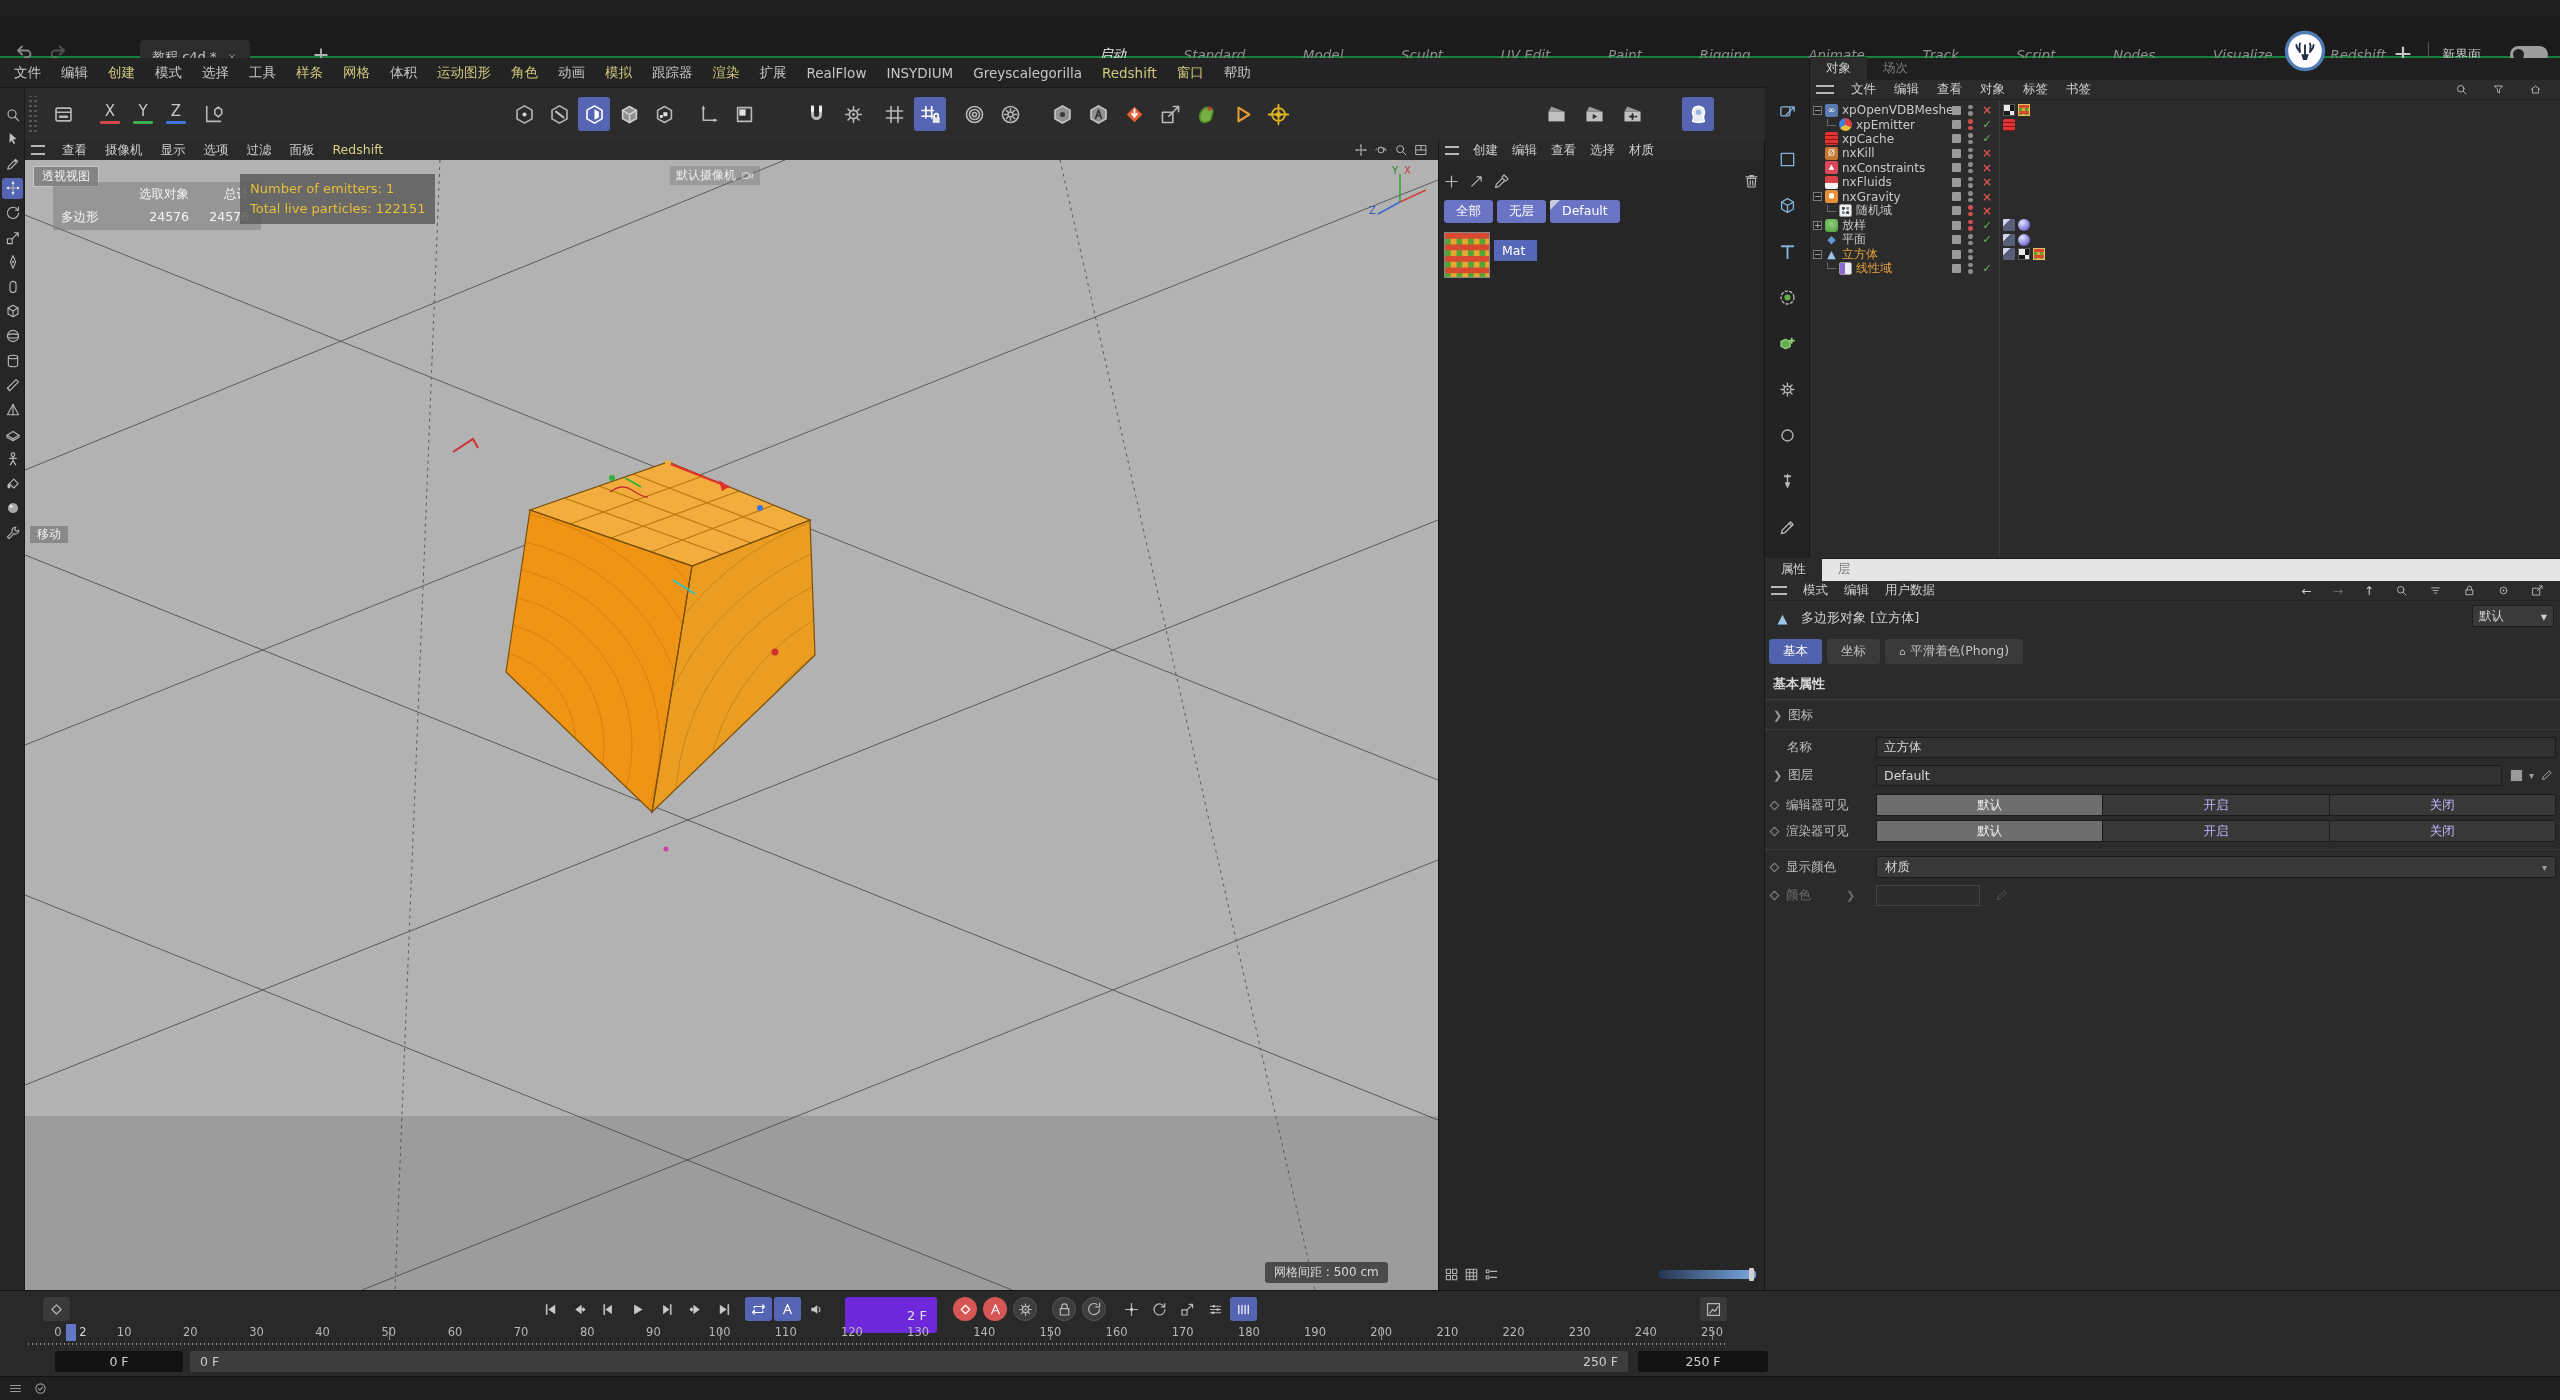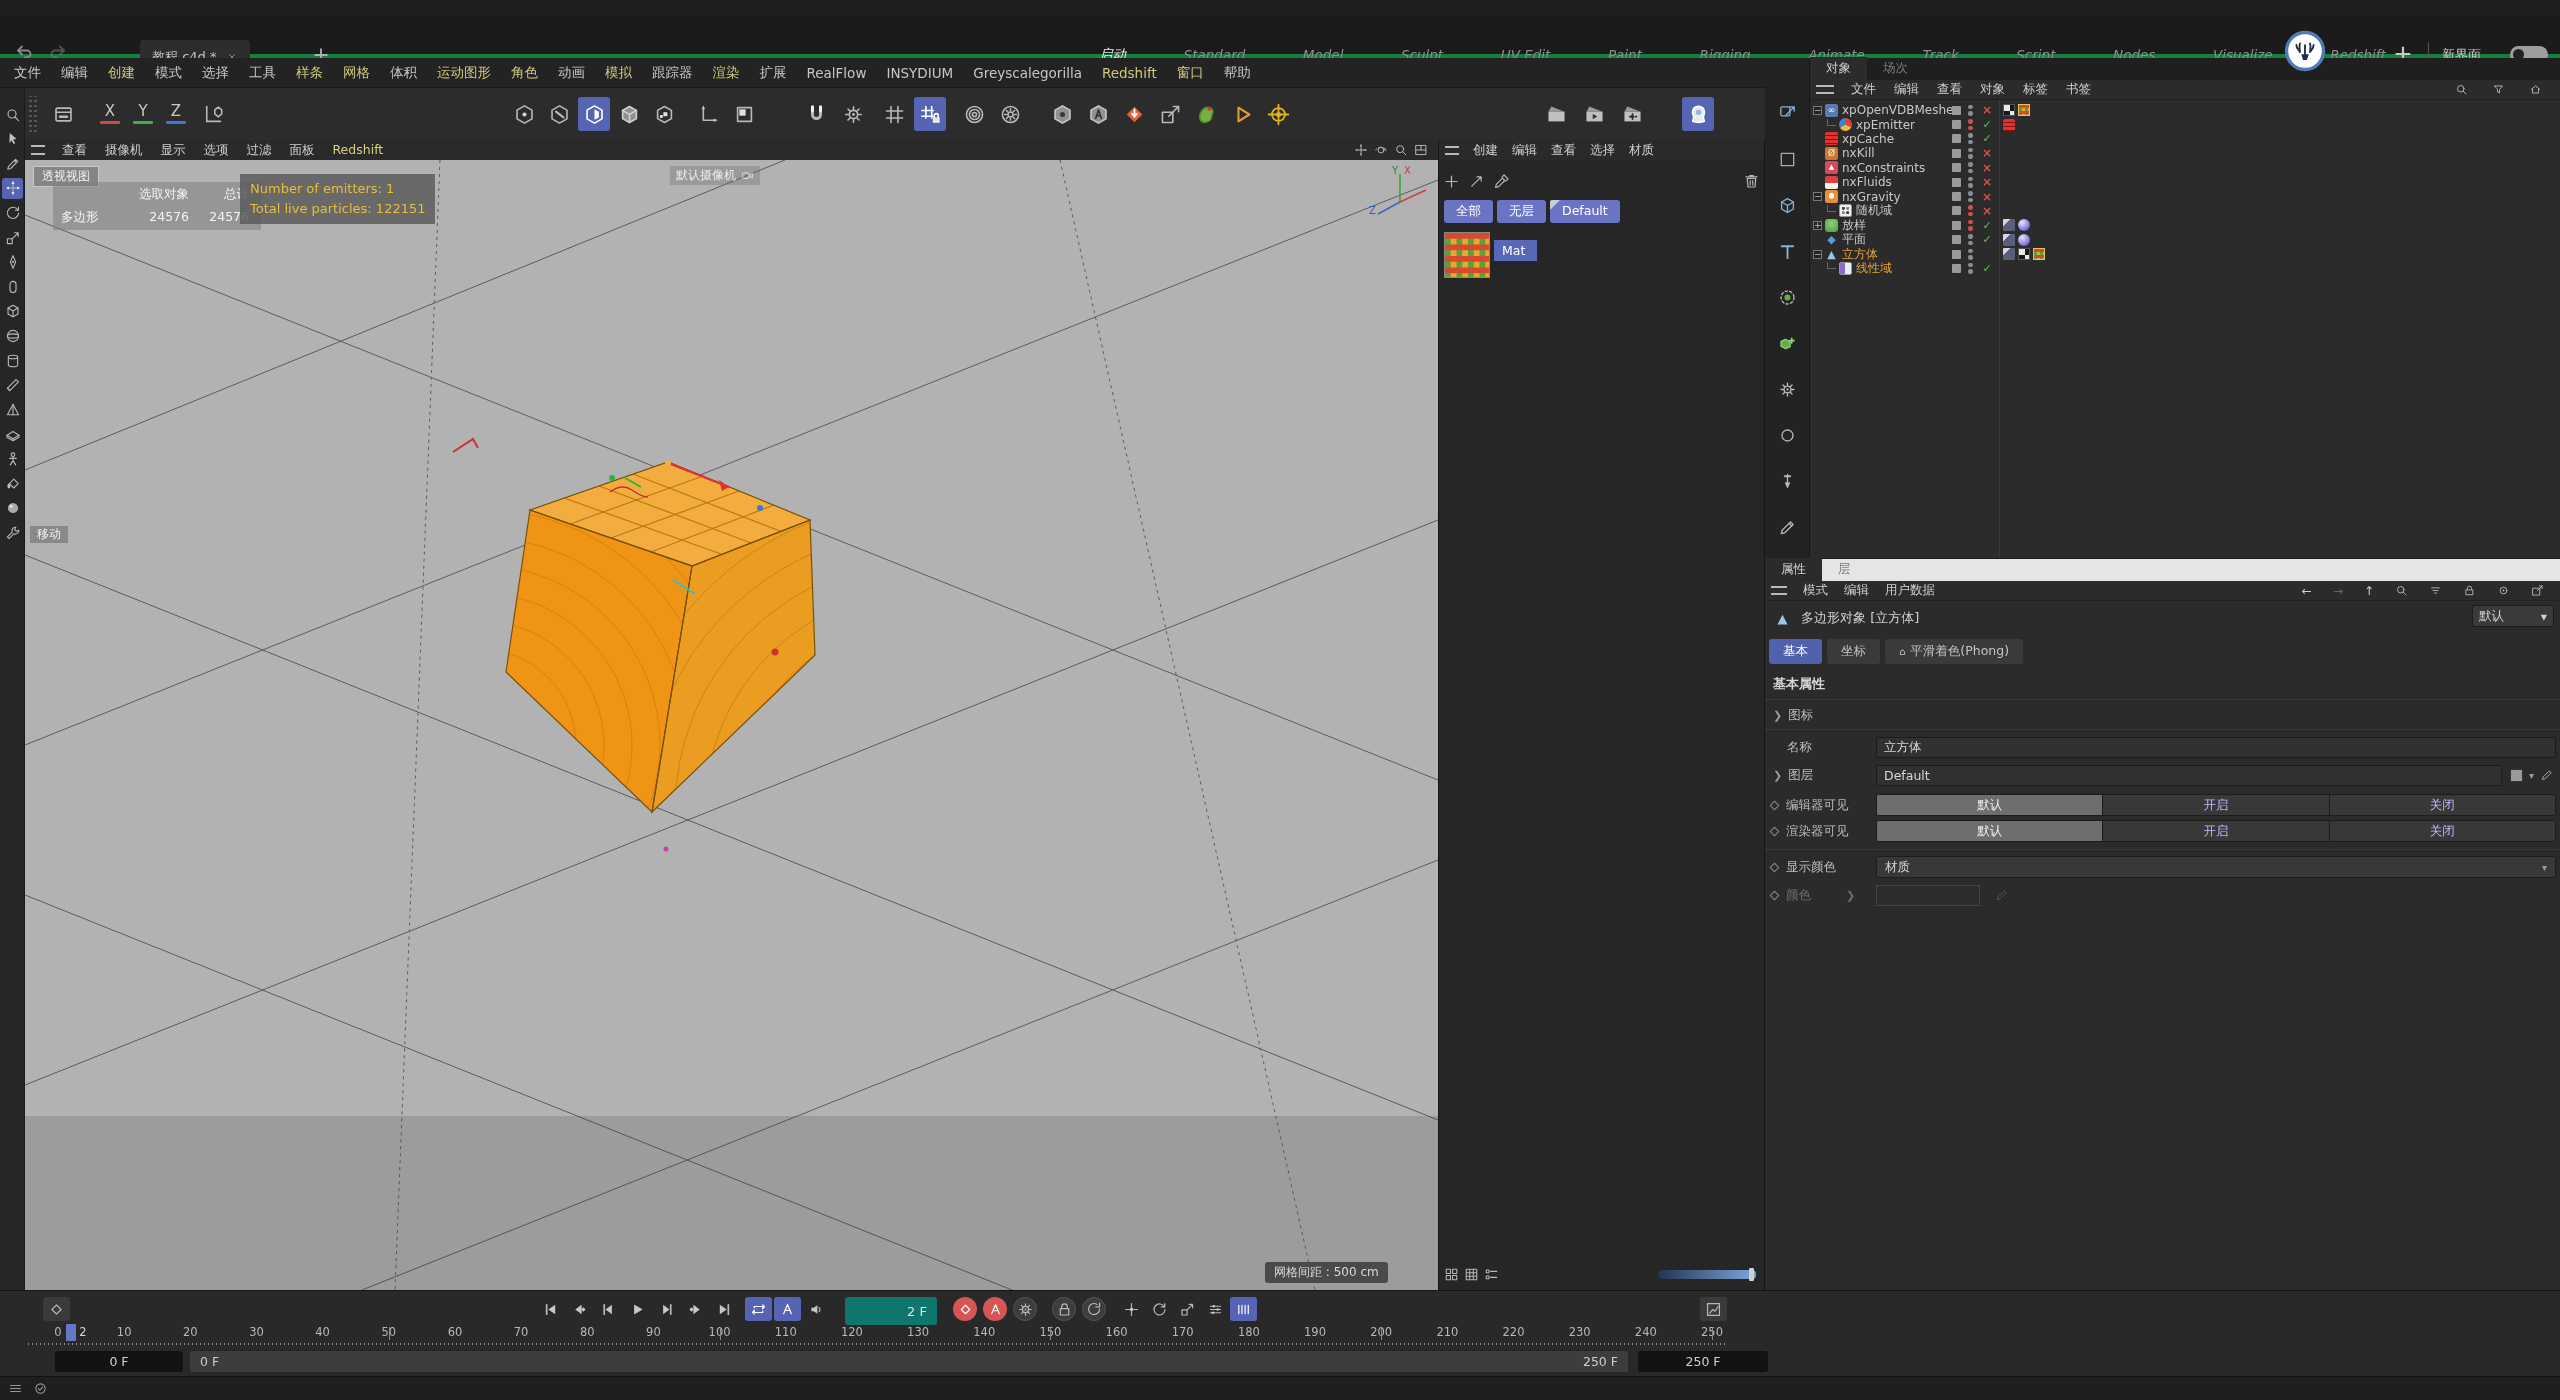--- a/index.html
+++ b/index.html
@@ -8,21 +8,21 @@
        font-family:"DejaVu Sans","Liberation Sans",sans-serif;color:#c8c8c8;-webkit-font-smoothing:antialiased;}
   .ic{display:inline-flex;align-items:center;justify-content:center;}
   .ic svg{width:18px;height:18px;stroke:#b8b8b8;fill:none;stroke-width:1.4;stroke-linecap:round;stroke-linejoin:round;}
   
   .titlebar{position:absolute;left:0;top:0;width:2560px;height:16px;background:#121212;display:flex;align-items:center;font-size:11px;color:#c2c2c2;}
   .appico{width:11px;height:11px;border-radius:50%;background:radial-gradient(circle at 35% 30%,#8ec0f0,#1c4e92);margin:0 6px 0 5px;flex:none;}
   .wctl{margin-left:auto;display:flex;height:16px;}
   .wctl span{width:30px;height:16px;display:flex;align-items:center;justify-content:center;}
   .wctl svg{width:11px;height:11px;stroke:#bdbdbd;fill:none;stroke-width:1.2;}
   
-  .tabrow{position:absolute;left:0;top:16px;width:2560px;height:42px;background:#1b1b1b;border-bottom:4px solid #15803d;}
+  .tabrow{position:absolute;left:0;top:16px;width:2560px;height:42px;background:#1b1b1b;border-bottom:2px solid #15803d;}
   .histbtn{position:absolute;top:26px;width:24px;height:20px;}
   .histbtn svg{width:20px;height:20px;stroke:#8a8a8a;stroke-width:1.8;}
   .doctab{position:absolute;left:140px;top:24px;height:34px;background:#2d2d2d;border-radius:4px 4px 0 0;display:flex;align-items:center;padding:0 12px;gap:10px;font-size:13px;color:#c0c0c0;}
   .doctab .ic svg{width:12px;height:12px;stroke:#9a9a9a;}
   .newtab{position:absolute;left:312px;top:30px;}
   .newtab svg{width:18px;height:18px;stroke:#b0b0b0;stroke-width:2;}
   .wsbar{position:absolute;left:1095px;top:20px;width:1295px;height:38px;display:flex;align-items:center;justify-content:space-between;}
   .ws{font-size:13.5px;font-style:italic;color:#8e8e8e;position:relative;padding:6px 4px;white-space:nowrap;}
   .ws.on{color:#ececec;}
   .ws.on::after{content:"";position:absolute;left:0;right:0;bottom:-6px;height:3px;background:#5d79c0;}
@@ -177,21 +177,21 @@
   .layerbits svg{width:14px;height:14px;stroke:#b0b0b0;fill:none;stroke-width:1.3;}
   
   .timeline{position:absolute;left:0;top:1290px;width:2560px;height:86px;background:#292929;border-top:1px solid #141414;}
   .tlbtn{position:absolute;top:6px;width:27px;height:24px;display:flex;align-items:center;justify-content:center;border-radius:3px;}
   .tlbtn svg{width:17px;height:17px;}
   .tlbtn.box{background:#3a3a3a;}
   .tlbtn.act{background:#5565b4;}
   .tlbtn.red{width:24px;height:24px;border-radius:50%;background:#d85555;}
   .tlbtn.red svg *{stroke:#fff;}
   .tlbtn.circ{width:24px;height:24px;border-radius:50%;background:#3d3d3d;border:1px solid #555;}
-  .framebox{position:absolute;left:845px;top:6px;width:92px;height:28px;background:#0f766e;border-radius:3px;display:flex;align-items:center;justify-content:flex-end;padding-right:10px;font-size:13px;color:#e0e0e0;}
+  .framebox{position:absolute;left:845px;top:6px;width:92px;height:36px;background:#6d28d9;border-radius:3px;display:flex;align-items:center;justify-content:flex-end;padding-right:10px;font-size:13px;color:#e0e0e0;}
   .ruler{position:absolute;left:0;top:32px;width:1770px;height:24px;}
   .tick{position:absolute;top:2px;width:40px;margin-left:-20px;text-align:center;font-size:11.5px;color:#b8b8b8;}
   .tickline{position:absolute;top:4px;width:1px;height:13px;background:#8a8a8a;}
   .dotline{position:absolute;left:28px;top:20px;width:1700px;height:2px;background:repeating-linear-gradient(90deg,#909090 0 1px,transparent 1px 4px);}
   .playhead{position:absolute;top:1px;width:10px;height:17px;background:#6478c8;border-radius:1px;}
   .phlabel{position:absolute;top:2px;font-size:11.5px;color:#dadada;}
   .rangerow{position:absolute;left:0;top:60px;width:1770px;height:22px;}
   .rangebox{position:absolute;top:0;height:21px;background:#131313;border-radius:3px;display:flex;align-items:center;justify-content:center;font-size:12.5px;color:#d0d0d0;}
   .rangebar{position:absolute;left:190px;top:0;width:1438px;height:21px;background:#3d3d3d;border-radius:3px;display:flex;align-items:center;justify-content:space-between;padding:0 10px;font-size:12.5px;color:#cdcdcd;}
   

